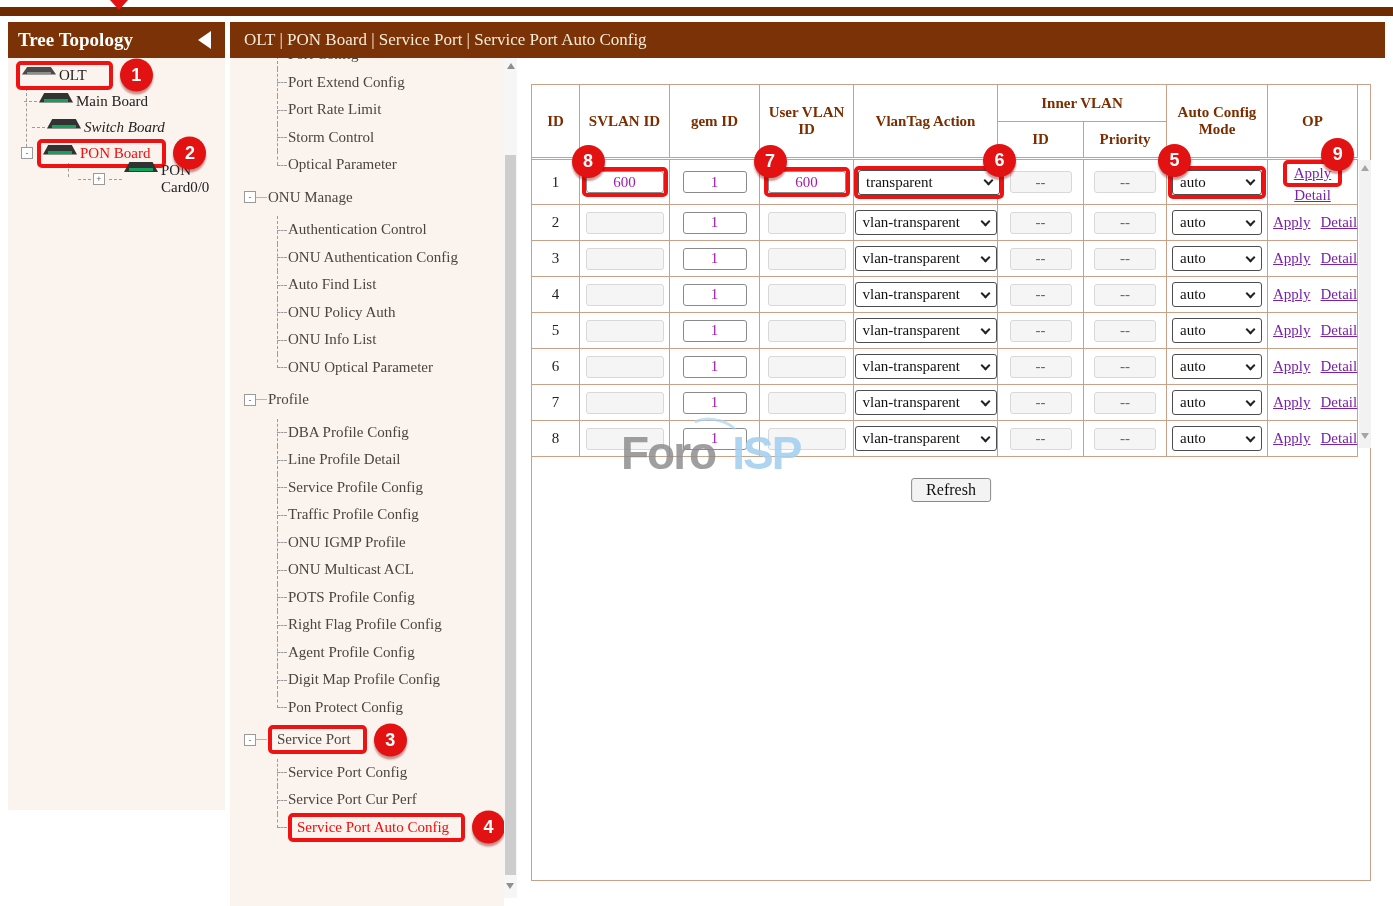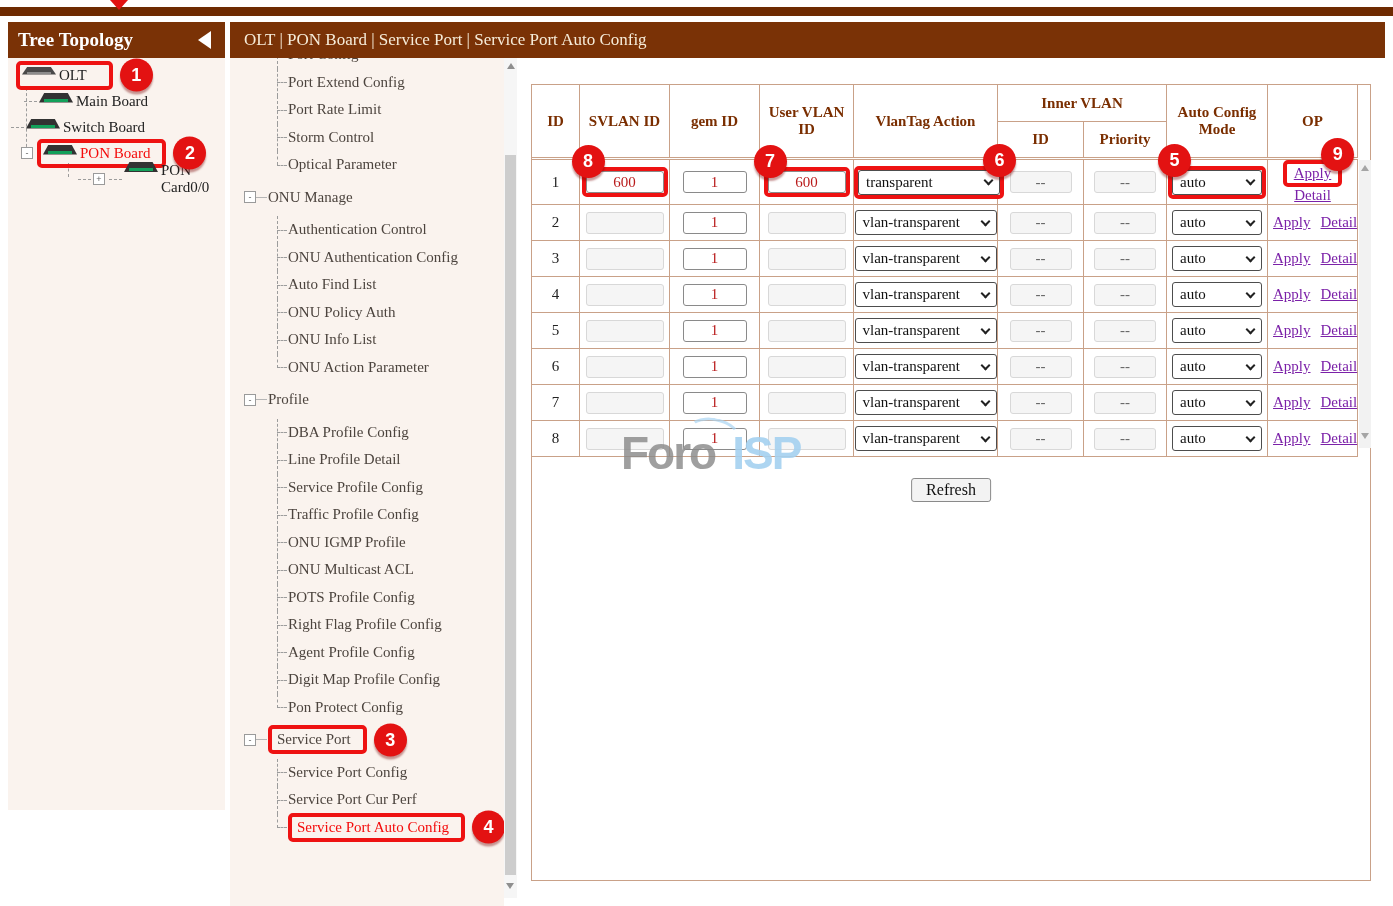--- a/index.html
+++ b/index.html
@@ -69,21 +69,21 @@
   table.cfg { border-collapse:collapse; table-layout:fixed; width:826px; background:#fff; }
   table.cfg th, table.cfg td { border:1px solid #c9a188; text-align:center; vertical-align:middle; }
   table.cfg th { color:#7a2e00; font-size:15px; font-weight:bold; }
   .cfg.head { position:absolute; left:-1px; top:-1px; }
   .cfg.head tr:first-child th { height:37px; }
   .cfg.head tr:last-child th { height:36px; }
   .rows-vp { position:absolute; left:-1px; top:74px; width:830px; height:289px; overflow:visible; }
   table.cfg td { height:36px; font-size:15px; color:#222; }
 
   .inp { height:22px; border:1px solid #8a8a8a; border-radius:3px; background:#fff;
-    text-align:center; font:15px "Liberation Serif","DejaVu Serif",serif; color:#b91c1c; vertical-align:middle; }
+    text-align:center; font:15px "Liberation Serif","DejaVu Serif",serif; color:#a21caf; vertical-align:middle; }
   .w78 { width:78px; } .w64 { width:64px; } .w62 { width:62px; }
   .inp.dis { background:#f5f5f5; border-color:#d8d8d8; color:#666; }
   .sel { display:inline-flex; align-items:center; height:25px; border:1px solid #4d4d4d; border-radius:3px;
     background:#fff; padding:0 7px; font-size:15px; color:#111; vertical-align:middle; cursor:pointer; text-align:left; }
   .sel .txt { flex:1 1 auto; text-align:left; }
   .chev { width:7px; height:7px; border-right:2px solid #222; border-bottom:2px solid #222;
     transform:rotate(45deg); margin-left:6px; margin-top:-3px; flex:0 0 auto; }
   .op-link { color:#7b21a8; text-decoration:underline; font-size:15px; margin:0 5px; cursor:pointer; }
 
   .refresh { position:absolute; top:393px; left:50%; transform:translateX(-50%);
@@ -133,21 +133,21 @@
             <span class="badge b-right">1</span>
           </span>
         </div>
         <div class="trow" style="padding-left: 16px;">
           <span class="t-dash"></span>
           <span class="hl-flex">
             <i class="dev-icon"></i>
             <span>Main Board</span>
           </span>
         </div>
-        <div class="trow" style="padding-left: 3px;">
+        <div class="trow" style="padding-left: 24px; font-style: italic;">
           <span class="t-dash"></span>
           <span class="hl-flex">
             <i class="dev-icon"></i>
             <span>Switch Board</span>
           </span>
         </div>
         <div class="trow" style="padding-left: 13px;">
           <span class="t-exp">-</span>
           <span class="hl hl-flex" style="padding: 2px 12px 2px 2px;">
             <i class="dev-icon"></i>
@@ -202,21 +202,21 @@
         <div class="m-item m-child">
           <span>Auto Find List</span>
         </div>
         <div class="m-item m-child">
           <span>ONU Policy Auth</span>
         </div>
         <div class="m-item m-child">
           <span>ONU Info List</span>
         </div>
         <div class="m-item m-child m-last">
-          <span>ONU Action Parameter</span>
+          <span>ONU Optical Parameter</span>
         </div>
         <div class="m-item m-group">
           <span class="m-exp">-</span>
           <span class="g-dash"></span>
           <span>Profile</span>
         </div>
         <div class="m-item m-child">
           <span>DBA Profile Config</span>
         </div>
         <div class="m-item m-child">

